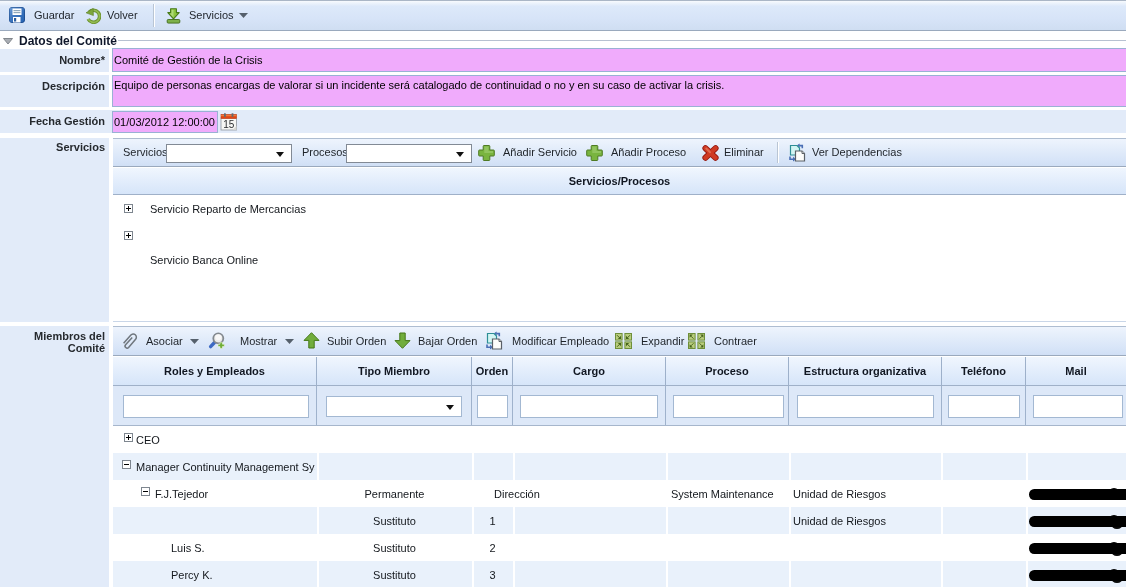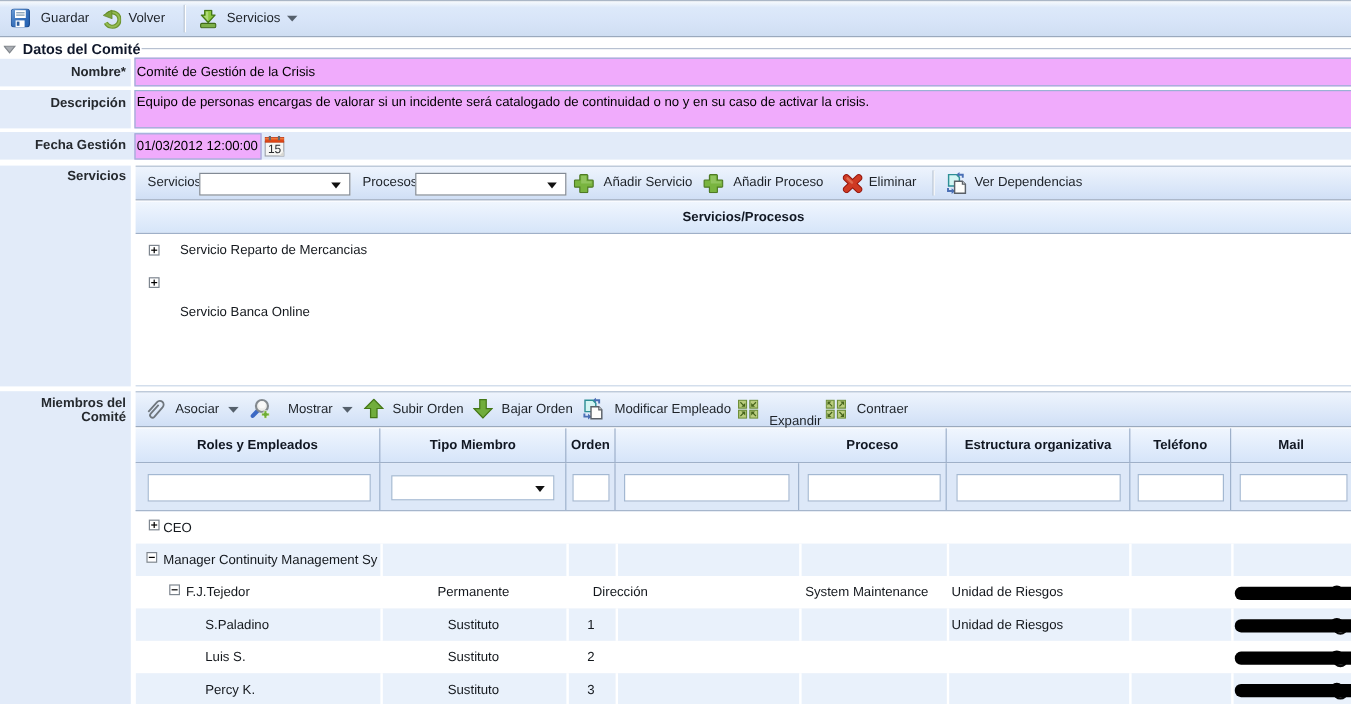--- a/index.html
+++ b/index.html
@@ -207,21 +207,21 @@
         <rect x="9.9" y="8.9" width="6.6" height="6.6"></rect>
     </g>
     <g fill="#46641c">
       <path d="M6 6 L6 2.8 L2.8 6 Z"></path>
         <path d="M11 6 L14.2 6 L11 2.8 Z"></path>
       <path d="M6 10 L2.8 10 L6 13.2 Z"></path>
         <path d="M11 10 L11 13.2 L14.2 10 Z"></path>
     </g>
     <path d="M2 2.2 L4.6 4.8 M15 2.2 L12.4 4.8 M2 13.8 L4.6 11.2 M15 13.8 L12.4 11.2" stroke="#46641c" stroke-width="1"></path>
   </svg>
-  <div class="ptxt" style="left:641px;top:336px;height:30px;line-height:30px;text-align:right;">Expandir</div>
+  <div class="ptxt" style="left:641px;top:326px;height:30px;line-height:30px;text-align:right;">Expandir</div>
   <svg class="abs" style="left:688px;top:333px" width="17" height="16" viewBox="0 0 17 16">
     <g stroke="#6e8f3a" fill="#b9cd7e">
       <rect x="0.5" y="0.5" width="6.6" height="6.6"></rect>
         <rect x="9.9" y="0.5" width="6.6" height="6.6"></rect>
       <rect x="0.5" y="8.9" width="6.6" height="6.6"></rect>
         <rect x="9.9" y="8.9" width="6.6" height="6.6"></rect>
     </g>
     <g fill="#46641c">
       <path d="M1.6 1.6 L1.6 4.8 L4.8 1.6 Z"></path>
         <path d="M15.4 1.6 L12.2 1.6 L15.4 4.8 Z"></path>
@@ -229,20 +229,21 @@
         <path d="M15.4 14.4 L15.4 11.2 L12.2 14.4 Z"></path>
     </g>
     <path d="M5.5 5.7 L3 3.2 M11.5 5.7 L14 3.2 M5.5 10.3 L3 12.8 M11.5 10.3 L14 12.8" stroke="#46641c" stroke-width="1"></path>
   </svg>
   <div class="ptxt" style="left:714px;top:326px;height:30px;line-height:30px;">Contraer</div>
 
   <div class="abs ghead" style="left:113px;top:357px;width:1013px;height:29px;">
     <div class="hcell" style="left:0;width:204px;">Roles y Empleados</div>
     <div class="hcell" style="left:204px;width:155px;">Tipo Miembro</div>
     <div class="hcell" style="left:359px;width:41px;">Orden</div>
+    <div class="hcell" style="left:400px;width:153px;">Cargo</div>
     <div class="hcell" style="left:553px;width:123px;">Proceso</div>
     <div class="hcell" style="left:676px;width:153px;">Estructura organizativa</div>
     <div class="hcell" style="left:829px;width:84px;">Teléfono</div>
     <div class="hcell" style="left:913px;width:100px;border-right:none;">Mail</div>
   </div>
 
   <div class="abs" style="left:113px;top:386px;width:1013px;height:40px;background:#dde8f8;border-bottom:1px solid #a6b6cc;box-sizing:border-box;">
     <div class="fsep" style="left:203px;"></div>
     <div class="fsep" style="left:358px;"></div>
     <div class="fsep" style="left:399px;"></div>
@@ -294,21 +295,20 @@
         <div class="dot" style="left:995px;top:8px;"></div>
       </div>
       <div style="position:absolute;left:0;top:81px;width:1013px;height:27px;background:#e9f1fb;">
         <div class="wsep" style="left:203.5px;"></div>
         <div class="wsep" style="left:358.5px;"></div>
         <div class="wsep" style="left:399.5px;"></div>
         <div class="wsep" style="left:552.5px;"></div>
         <div class="wsep" style="left:675.5px;"></div>
         <div class="wsep" style="left:827.5px;"></div>
         <div class="wsep" style="left:912.5px;"></div>
-        <div class="cell" style="left:58px;top:1px;height:27px;line-height:27px;width:144px;overflow:hidden;white-space:nowrap;">S.Paladino</div>
         <div class="cell" style="left:204px;top:1px;width:155px;height:27px;line-height:27px;text-align:center;">Sustituto</div>
         <div class="cell" style="left:359px;top:1px;width:41px;height:27px;line-height:27px;text-align:center;">1</div>
         <div class="cell" style="left:680px;top:1px;height:27px;line-height:27px;">Unidad de Riesgos</div>
         <div class="peek" style="left:998px;top:11px;"></div>
         <div class="bar" style="left:916px;top:9px;width:104px;"></div>
         <div class="dot" style="left:995px;top:8px;"></div>
       </div>
       <div style="position:absolute;left:0;top:108px;width:1013px;height:27px;">
         <div class="cell" style="left:58px;top:1px;height:27px;line-height:27px;width:144px;overflow:hidden;white-space:nowrap;">Luis S.</div>
         <div class="cell" style="left:204px;top:1px;width:155px;height:27px;line-height:27px;text-align:center;">Sustituto</div>

